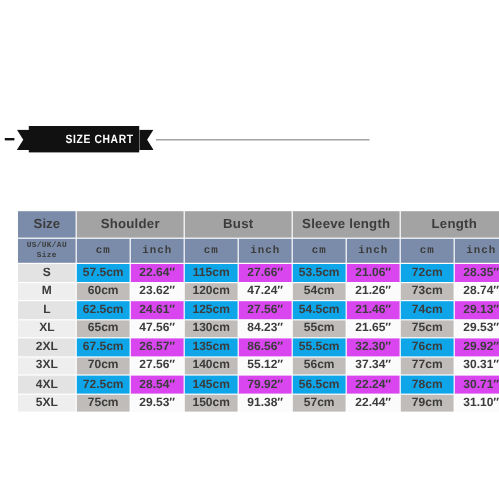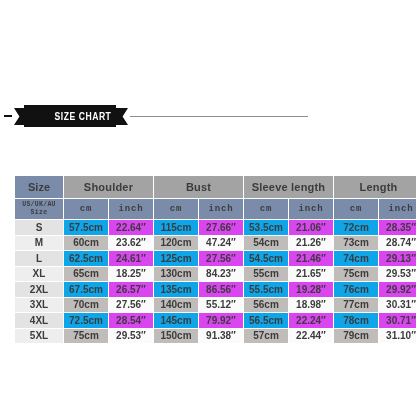--- a/index.html
+++ b/index.html
@@ -227,47 +227,47 @@
         <td class="cell cm-cell">125cm</td>
         <td class="cell inch-cell">27.56″</td>
         <td class="cell cm-cell">54.5cm</td>
         <td class="cell inch-cell">21.46″</td>
         <td class="cell cm-cell">74cm</td>
         <td class="cell inch-cell">29.13″</td>
       </tr>
       <tr class="alt">
         <td class="cell size-cell">XL</td>
         <td class="cell cm-cell">65cm</td>
-        <td class="cell inch-cell">18.25″</td>
+        <td class="cell inch-cell">47.56″</td>
         <td class="cell cm-cell">130cm</td>
         <td class="cell inch-cell">84.23″</td>
         <td class="cell cm-cell">55cm</td>
         <td class="cell inch-cell">21.65″</td>
         <td class="cell cm-cell">75cm</td>
         <td class="cell inch-cell">29.53″</td>
       </tr>
       <tr>
         <td class="cell size-cell">2XL</td>
         <td class="cell cm-cell">67.5cm</td>
         <td class="cell inch-cell">26.57″</td>
         <td class="cell cm-cell">135cm</td>
         <td class="cell inch-cell">86.56″</td>
         <td class="cell cm-cell">55.5cm</td>
-        <td class="cell inch-cell">19.28″</td>
+        <td class="cell inch-cell">32.30″</td>
         <td class="cell cm-cell">76cm</td>
         <td class="cell inch-cell">29.92″</td>
       </tr>
       <tr class="alt">
         <td class="cell size-cell">3XL</td>
         <td class="cell cm-cell">70cm</td>
         <td class="cell inch-cell">27.56″</td>
         <td class="cell cm-cell">140cm</td>
         <td class="cell inch-cell">55.12″</td>
         <td class="cell cm-cell">56cm</td>
-        <td class="cell inch-cell">18.98″</td>
+        <td class="cell inch-cell">37.34″</td>
         <td class="cell cm-cell">77cm</td>
         <td class="cell inch-cell">30.31″</td>
       </tr>
       <tr>
         <td class="cell size-cell">4XL</td>
         <td class="cell cm-cell">72.5cm</td>
         <td class="cell inch-cell">28.54″</td>
         <td class="cell cm-cell">145cm</td>
         <td class="cell inch-cell">79.92″</td>
         <td class="cell cm-cell">56.5cm</td>

